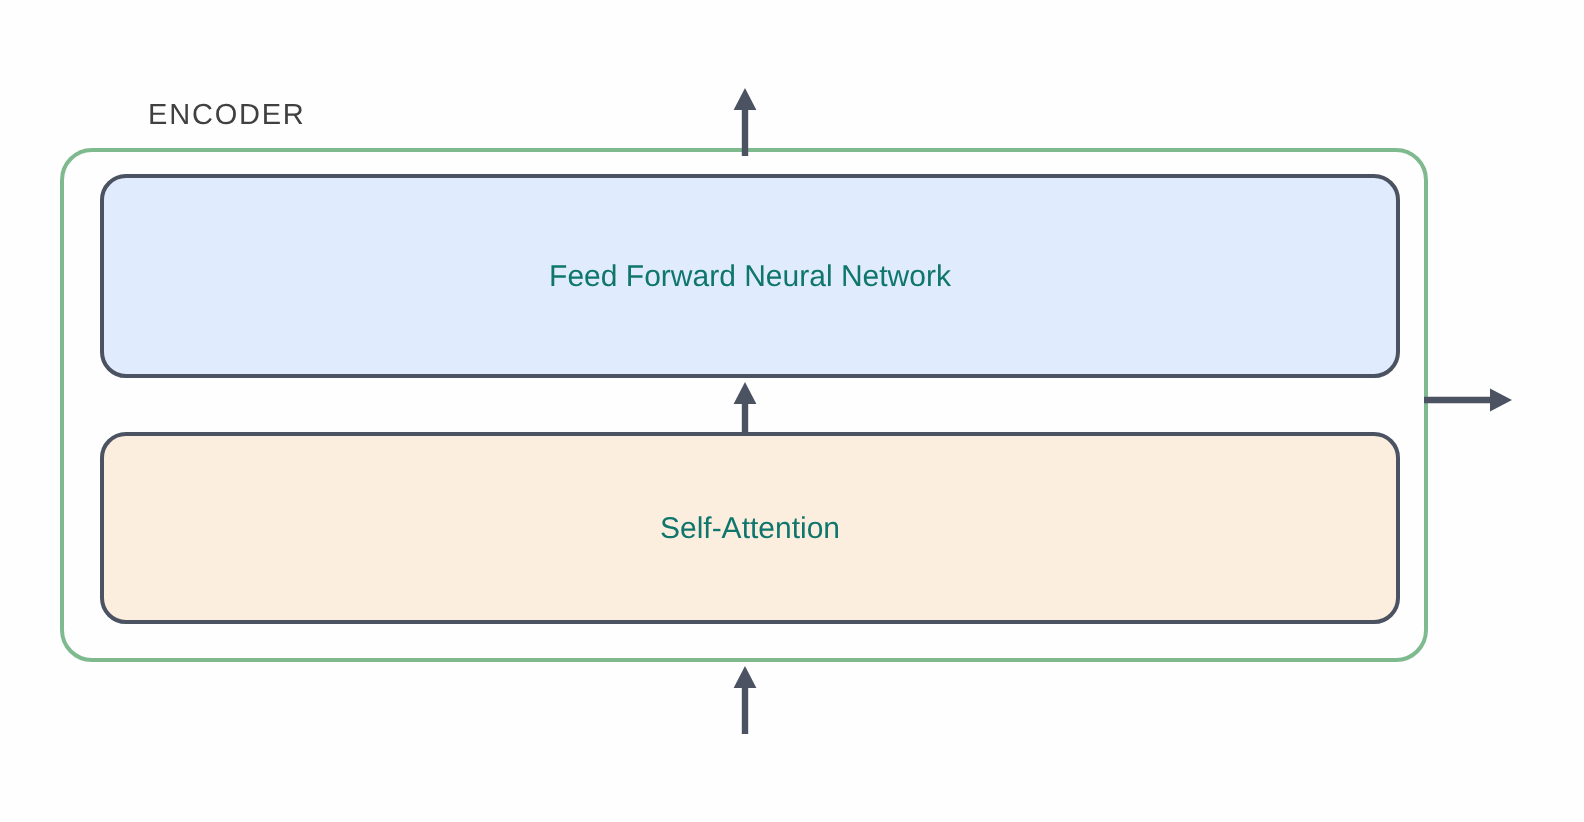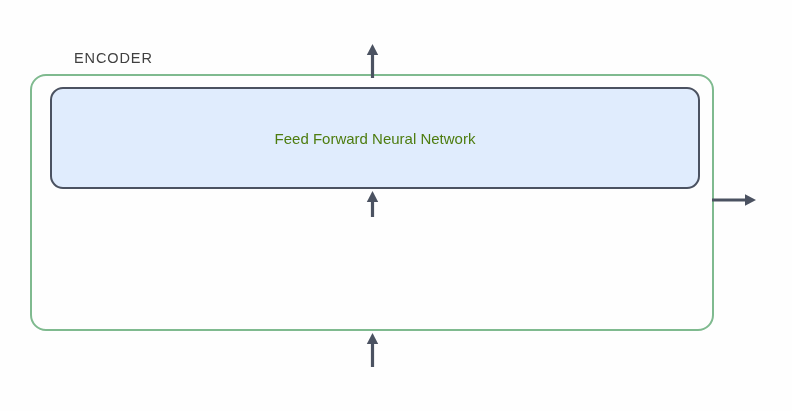--- a/index.html
+++ b/index.html
@@ -46,21 +46,21 @@
     position: absolute;
     box-sizing: border-box;
     border: 2.6px solid #4b5261;
     border-radius: 13px;
     display: flex;
     align-items: center;
     justify-content: center;
   }
   .layer-label {
     font-size: 15px;
-    color: #4d7c0f;
+    color: #0f766e;
     font-weight: 400;
     white-space: nowrap;
   }
   .ffnn-box {
     left: 50px;
     top: 87px;
     width: 650px;
     height: 102px;
     background: #e0ecfd;
   }
@@ -85,20 +85,23 @@
 <div id="canvas">
 
   <div class="encoder-label">ENCODER</div>
 
   <div class="encoder-box"></div>
 
   <div class="layer-box ffnn-box">
     <span class="layer-label">Feed Forward Neural Network</span>
   </div>
 
+  <div class="layer-box selfattn-box">
+    <span class="layer-label">Self-Attention</span>
+  </div>
 
   <div class="arrow" style="left:359px; top:42px;">
     <svg width="28" height="36" viewBox="0 0 28 36">
       <path d="M13.5 36 L13.5 9" stroke="#4b5261" stroke-width="3.2" fill="none"></path>
       <path d="M13.5 2 L19.2 13 L7.8 13 Z" fill="#4b5261"></path>
     </svg>
   </div>
 
   <div class="arrow" style="left:359px; top:189px;">
     <svg width="28" height="28" viewBox="0 0 28 28">

